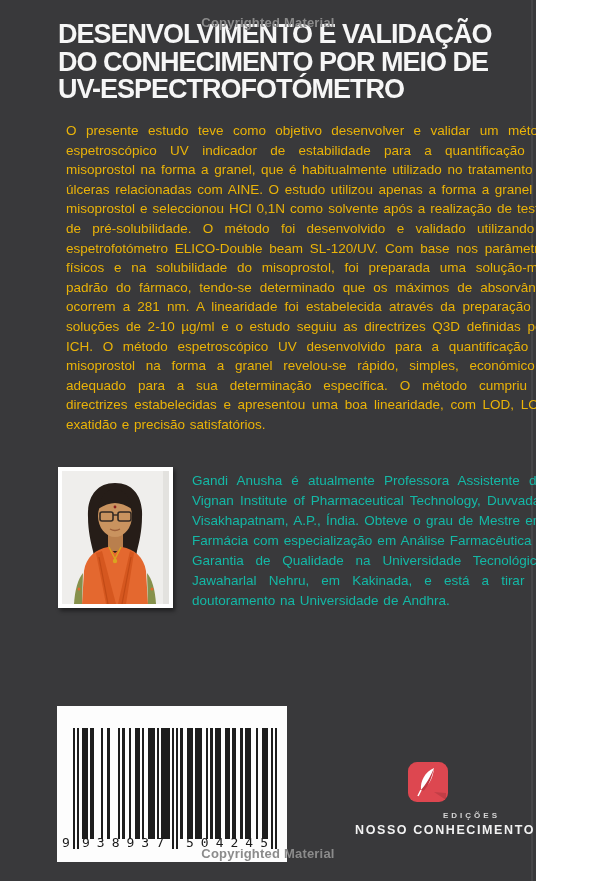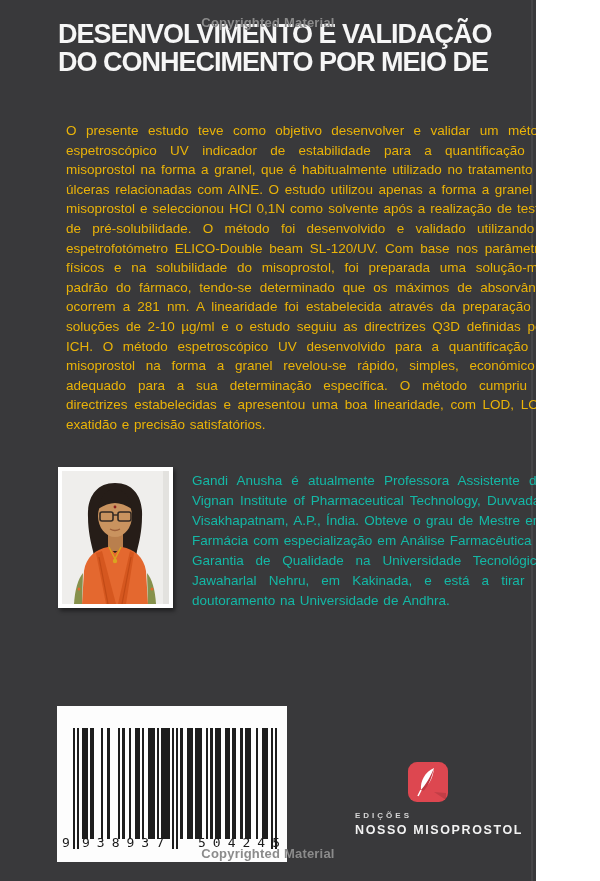--- a/index.html
+++ b/index.html
@@ -45,24 +45,24 @@
     background:#fdfdfd;
   }
   .barcode-svg { position:absolute; left:16px; top:22px; }
   .bc-digit {
     position:absolute; top:129px;
     font-family:"DejaVu Sans Mono", monospace;
     font-size:13px; color:#1a1a1a;
   }
   .bc-d0 { left:5px; }
   .bc-d1 { left:25px; letter-spacing:7px; }
-  .bc-d2 { left:129px; letter-spacing:7px;margin-left:12px; }
+  .bc-d2 { left:129px; letter-spacing:7px; }
   .publisher {
     position:absolute; left:355px; top:762px; width:145px;
-    text-align:left;
+    text-align:right;
   }
   .pub-icon { width:40px; height:40px; margin:0 auto; display:block; }
   .pub-imprint {
     margin-top:9px; color:#d6d6d6; font-size:8px; letter-spacing:3px;
     font-weight:bold;
   }
   .pub-name {
     margin-top:3px; color:#f2f2f2; font-size:12.5px; letter-spacing:1.6px;
     font-weight:bold; white-space:nowrap;
   }
@@ -72,20 +72,21 @@
 
 <div class="cover">
 
   <div class="edge-highlight"></div>
 
   <div class="watermark wm-top">Copyrighted Material</div>
 
   <h1 class="title" style="margin:0;">
     <div>DESENVOLVIMENTO E VALIDAÇÃO</div>
     <div>DO CONHECIMENTO POR MEIO DE</div>
+    <div>UV-ESPECTROFOTÓMETRO</div>
   </h1>
 
   <p class="abstract" style="margin:0;">O presente estudo teve como objetivo desenvolver e validar um método espetroscópico UV indicador de estabilidade para a quantificação do misoprostol na forma a granel, que é habitualmente utilizado no tratamento de úlceras relacionadas com AINE. O estudo utilizou apenas a forma a granel de misoprostol e seleccionou HCl 0,1N como solvente após a realização de testes de pré-solubilidade. O método foi desenvolvido e validado utilizando o espetrofotómetro ELICO-Double beam SL-120/UV. Com base nos parâmetros físicos e na solubilidade do misoprostol, foi preparada uma solução-mãe padrão do fármaco, tendo-se determinado que os máximos de absorvância ocorrem a 281 nm. A linearidade foi estabelecida através da preparação de soluções de 2-10 µg/ml e o estudo seguiu as directrizes Q3D definidas pela ICH. O método espetroscópico UV desenvolvido para a quantificação do misoprostol na forma a granel revelou-se rápido, simples, económico e adequado para a sua determinação específica. O método cumpriu as directrizes estabelecidas e apresentou uma boa linearidade, com LOD, LOQ, exatidão e precisão satisfatórios.</p>
 
   <div class="photo-frame">
     <svg width="107" height="133" viewBox="0 0 107 133">
       <rect x="0" y="0" width="107" height="133" fill="#efeeec"></rect>
       <rect x="101" y="0" width="6" height="133" fill="#e3e2df"></rect>
 
       <path d="M53,12 C33,12 25,28 26,46 C26,60 29,72 31,80 L34,96 L72,96 L75,80 C77,72 80,60 80,46 C81,28 73,12 53,12 Z" fill="#261d18"></path>
@@ -182,18 +183,18 @@
 
   <div class="publisher">
     <svg class="pub-icon" viewBox="0 0 40 40">
       <rect x="0" y="0" width="40" height="40" rx="9" fill="#dd4750"></rect>
       <path d="M26,30 L38,38 L38,31 Z" fill="rgba(0,0,0,0.12)"></path>
       <path d="M26,6 C17,10 12,19 13,28 C20,25 25,17 26,6 Z" fill="#ffffff"></path>
       <path d="M26,6 C22,16 18,22 13,28 C14,28.5 15,28.6 16,28.4 C21,23 24,15 26,6 Z" fill="#c13842"></path>
       <line x1="13" y1="28" x2="10" y2="34" stroke="#ffffff" stroke-width="1.6"></line>
     </svg>
     <div class="pub-imprint">EDIÇÕES</div>
-    <div class="pub-name">NOSSO MISOPROSTOL</div>
+    <div class="pub-name">NOSSO CONHECIMENTO</div>
   </div>
 
   <div class="watermark wm-bottom">Copyrighted Material</div>
 
 </div>
 
 </body></html>

